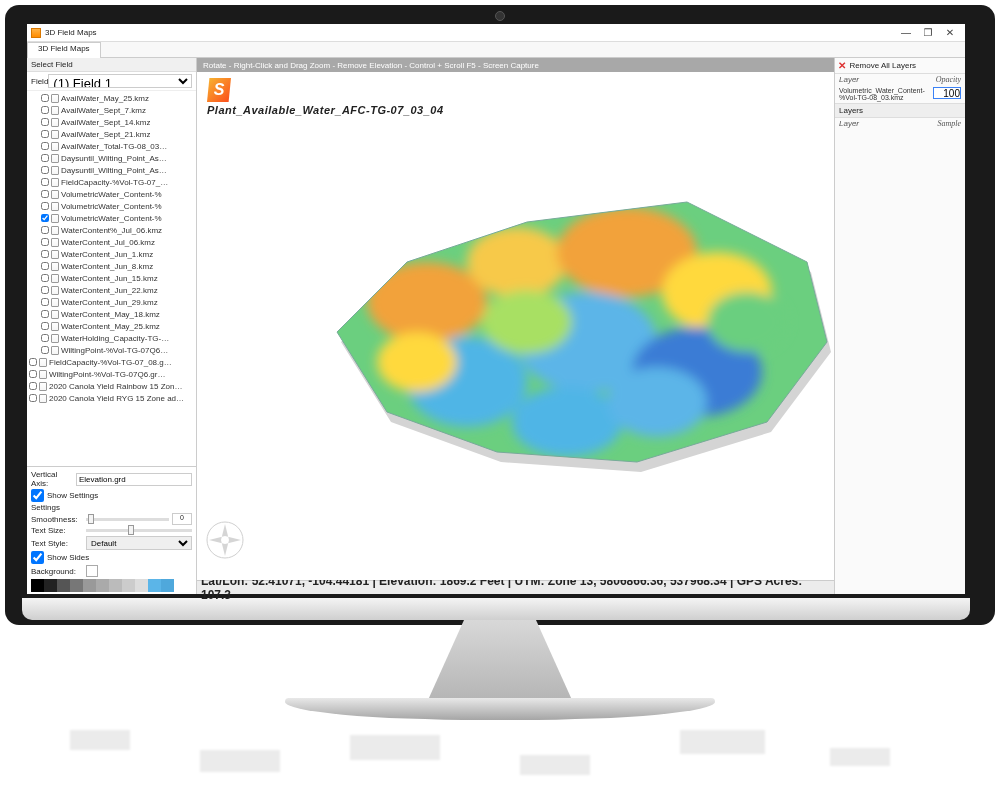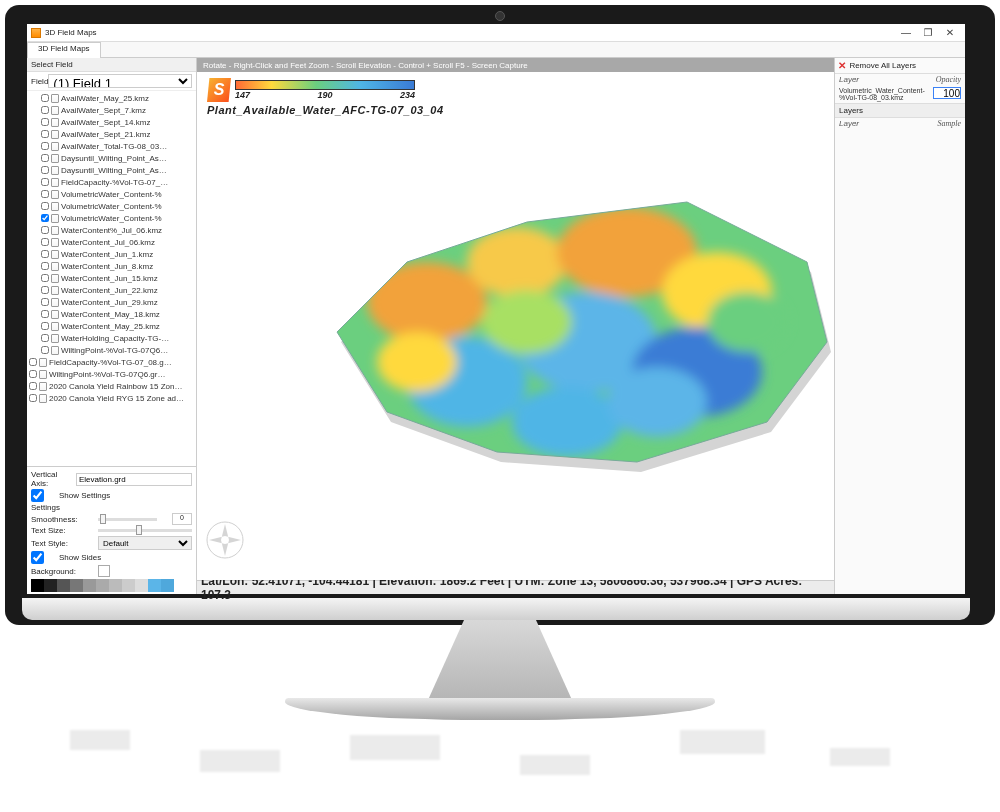--- a/index.html
+++ b/index.html
@@ -31,21 +31,21 @@
 .tree { flex:1; overflow-y:auto; overflow-x:hidden; padding:1px 0 1px 14px; }
 .tree-item { display:flex; align-items:center; gap:2px; height:12px; white-space:nowrap; }
 .tree-item input[type=checkbox] { width:8px; height:8px; }
 .tree-item .file-ic { width:8px; height:9px; border:1px solid #999; border-radius:1px; display:inline-block; background:linear-gradient(#fff,#f5f5f5); flex-shrink:0; }
 .tree-item span.lbl { overflow:hidden; text-overflow:ellipsis; font-size:8px; color:#333; }
 .tree::-webkit-scrollbar { width:10px; }
 .tree::-webkit-scrollbar-thumb { background:#c8c8c8; border:1px solid #aaa; }
 .tree::-webkit-scrollbar-track { background:#f0f0f0; }
 
 .bottom-panel { border-top:1px solid #ccc; padding:2px 4px; }
-.row { display:flex; align-items:center; gap:15px; margin:1px 0; }
+.row { display:flex; align-items:center; gap:3px; margin:1px 0; }
 .row .lbl { width:52px; }
 .row input[type=text] { flex:1; border:1px solid #ccc; height:13px; font-size:8px; padding:0 2px; }
 .row select { flex:1; border:1px solid #ccc; height:14px; font-size:8px; }
 .slider { flex:1; height:3px; background:#ddd; position:relative; }
 .slider .knob { position:absolute; width:6px; height:10px; background:#f4f4f4; border:1px solid #999; top:-4px; }
 .numbox { width:20px; height:12px; border:1px solid #ccc; font-size:7px; text-align:center; }
 .swatch { width:12px; height:12px; border:1px solid #aaa; background:#fff; }
 .palette { display:flex; gap:0; margin-top:2px; }
 .palette .c { width:13px; height:13px; }
 
@@ -293,33 +293,25 @@
             <div class="c" style="background: rgb(187, 187, 187);"></div>
             <div class="c" style="background: rgb(204, 204, 204);"></div>
             <div class="c" style="background: rgb(221, 221, 221);"></div>
             <div class="c" style="background: rgb(91, 181, 232);"></div>
             <div class="c" style="background: rgb(79, 168, 220);"></div>
           </div>
       </div>
     </div>
 
     <div class="viewport">
-      <div class="hintbar">Rotate - Right-Click and Feet     Zoom - Scroll     Elevation - Control + Scroll     F5 - Screen Capture</div>
+      <div class="hintbar">Rotate - Right-Click and Drag     Zoom - Remove     Elevation - Control + Scroll     F5 - Screen Capture</div>
       <div class="canvas">
         <div class="legend">
           <div class="legend-row">
             <div class="legend-logo"></div>
-            <div>
-              <div class="grad-bar"></div>
-              <div class="legend-nums">
-                <span>147</span>
-                <span>190</span>
-                <span>234</span>
-              </div>
-            </div>
           </div>
           <div class="legend-title">Plant_Available_Water_AFC-TG-07_03_04</div>
         </div>
 
         <div class="terrain">
           <svg viewBox="0 0 590 360">
             <defs>
               <filter id="blur">
                   <feGaussianBlur stdDeviation="6"></feGaussianBlur>
                 </filter>

